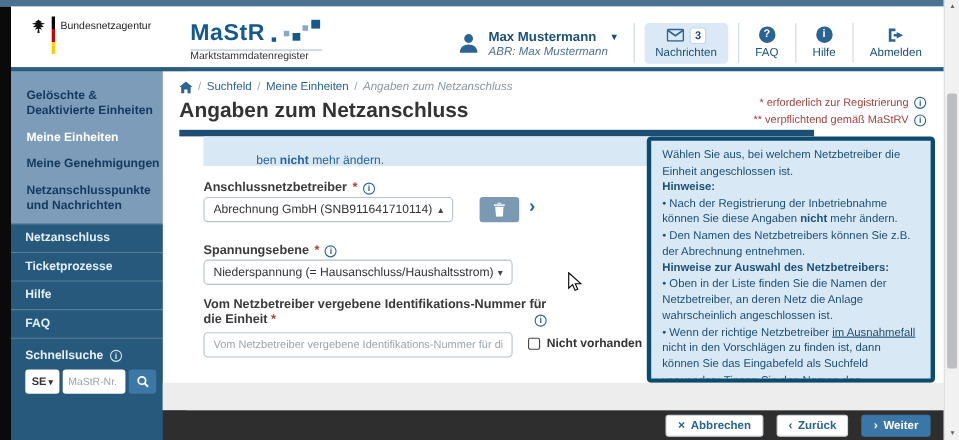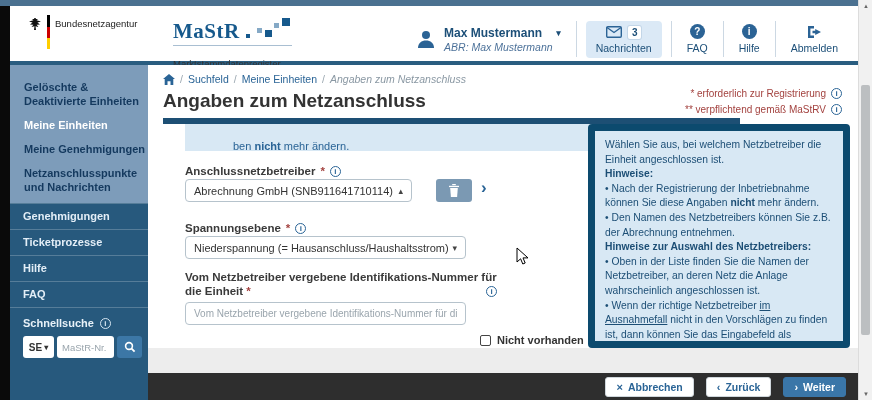--- a/index.html
+++ b/index.html
@@ -10,30 +10,30 @@
   .top-stripe { position:absolute; left:0; top:0; width:858px; height:6px; background:#4b7190; }
 
   
   .header { position:absolute; left:10px; top:6px; width:848px; height:59px; background:#fff; border-bottom:4px solid #2a5d80; }
   .bna { position:absolute; left:18px; top:9px; display:flex; gap:5px; }
   .bna svg { margin-top:2px; }
   .flagbar { width:3px; height:34px; background:linear-gradient(#000 0 34%, #cc0000 34% 67%, #ffce00 67% 100%); }
   .bna-name { font-size:9.5px; color:#222; margin-top:3px; }
 
   .mastr { position:absolute; left:163px; top:11px; }
-  .mastr-row { display:flex; align-items:flex-end;font-family:Liberation Serif, serif; }
+  .mastr-row { display:flex; align-items:center; }
   .mastr-name { font-size:21px; font-weight:bold; color:#16598c; letter-spacing:.5px; line-height:24px; }
   .px { position:relative; width:48px; height:26px; margin-left:4px; }
   .px i { position:absolute; display:block; }
   .px .p1 { left:2px; top:17px; width:4px; height:4px; background:#16598c; }
   .px .p2 { left:13px; top:11px; width:5px; height:5px; background:#85a9c6; }
   .px .p3 { left:21px; top:13px; width:7px; height:7px; background:#16598c; }
   .px .p4 { left:30px; top:6px;  width:5px; height:5px; background:#85a9c6; }
   .px .p5 { left:38px; top:1px;  width:8px; height:8px; background:#16598c; }
-  .mastr-sub { font-size:9.5px; color:#333; border-top:1px solid #a9bfd2; margin-top:2px; padding-top:12px; }
+  .mastr-sub { font-size:9.5px; color:#333; border-top:1px solid #a9bfd2; margin-top:2px; padding-top:0; }
 
   .hnav { position:absolute; right:14px; top:10px; height:46px; display:flex; align-items:center; }
   .hdiv { width:1px; height:36px; background:#ccd8e3; margin:0 9px; }
   .nav-item { display:flex; flex-direction:column; align-items:center; gap:3px; padding:0 6px; cursor:pointer; }
   .nav-label { font-size:10.5px; color:#1c4f78; }
   .circle-ic { width:15px; height:15px; border-radius:50%; background:#2b6395; color:#fff; font-size:10px; font-weight:bold; text-align:center; line-height:15px; }
   .user { display:flex; align-items:center; gap:7px; padding:0 6px; cursor:pointer; }
   .user-name-row { font-size:12px; font-weight:bold; color:#1c4f78; display:flex; align-items:center; gap:14px; }
   .caret { font-size:9px; color:#1c4f78; }
   .user-abr { font-size:10.5px; font-style:italic; color:#4d729a; margin-top:1px; }
@@ -92,27 +92,27 @@
   .combo .caret { color:#444; }
   .trash-btn { position:absolute; left:288px; top:114px; width:36px; height:23px; background:#7b99b3; border:none; border-radius:3px;
       display:flex; align-items:center; justify-content:center; cursor:pointer; }
   .next-chev { position:absolute; left:333px; top:113px; font-size:17px; font-weight:bold; color:#2a6496; cursor:pointer; }
 
   .lbl3 { position:absolute; left:37px; top:205px; width:312px; font-size:11.5px; font-weight:bold; color:#3a3a3a; line-height:14px; }
   .lbl3 .ii { position:absolute; right:0; bottom:1px; }
   .text-input { position:absolute; left:37px; top:237px; width:281px; height:23px; border:1px solid #b6c3cc; border-radius:4px;
       font-size:10px; padding:0 8px; color:#333; font-family:"Liberation Sans",sans-serif; }
   .text-input::placeholder { color:#9aa5ad; }
-  .chk-row { position:absolute; left:332px; top:241px; display:flex; align-items:center; gap:6px; cursor:pointer;margin-top:28px; }
+  .chk-row { position:absolute; left:332px; top:241px; display:flex; align-items:center; gap:6px; cursor:pointer; }
   .chk-box { width:11px; height:11px; border:1.5px solid #444; border-radius:2px; background:#fff; }
   .chk-label { font-size:11px; font-weight:bold; color:#333; }
 
   
   .hint-panel { position:absolute; left:440px; top:59px; width:262px; height:224px; background:#d8e8f4;
-      border:7px solid #0c4a6e; border-radius:4px; padding:7px 10px; font-size:10.3px; color:#1c4e75; line-height:1.42; overflow:hidden; }
+      border:4px solid #0c4a6e; border-radius:4px; padding:7px 10px; font-size:10.3px; color:#1c4e75; line-height:1.42; overflow:hidden; }
   .hint-panel p { margin:0; }
   .bd { font-weight:bold; }
   .ul { text-decoration:underline; }
   .bullet::before { content:"\2022\00a0"; }
 
   .bottom-gap { position:absolute; left:0; top:283px; width:710px; height:25px; background:#ededed; }
 
   
   .footer { position:absolute; left:148px; top:373px; width:710px; height:27px; background:#2e2e2e;
       display:flex; align-items:center; justify-content:flex-end; gap:12px; padding-right:12px; }
@@ -212,21 +212,21 @@
 
   <div class="sidebar">
     <div class="side-top">
       <div class="st-item"><span>Gelöschte &amp; Deaktivierte Einheiten</span></div>
       <div class="st-item active"><span>Meine Einheiten</span><span class="notch"></span></div>
       <div class="st-item"><span>Meine Genehmigungen</span></div>
       <div class="st-item"><span>Netzanschlusspunkte und Nachrichten</span></div>
     </div>
 
     <div class="sb-item">
-        <span>Genehmigungen</span>
+        <span>Netzanschluss</span>
         <span class="sb-chev">›</span>
       </div>
     <div class="sb-item">
         <span>Ticketprozesse</span>
         <span class="sb-chev">›</span>
       </div>
     <div class="sb-item">
         <span>Hilfe</span>
       </div>
     <div class="sb-item">

